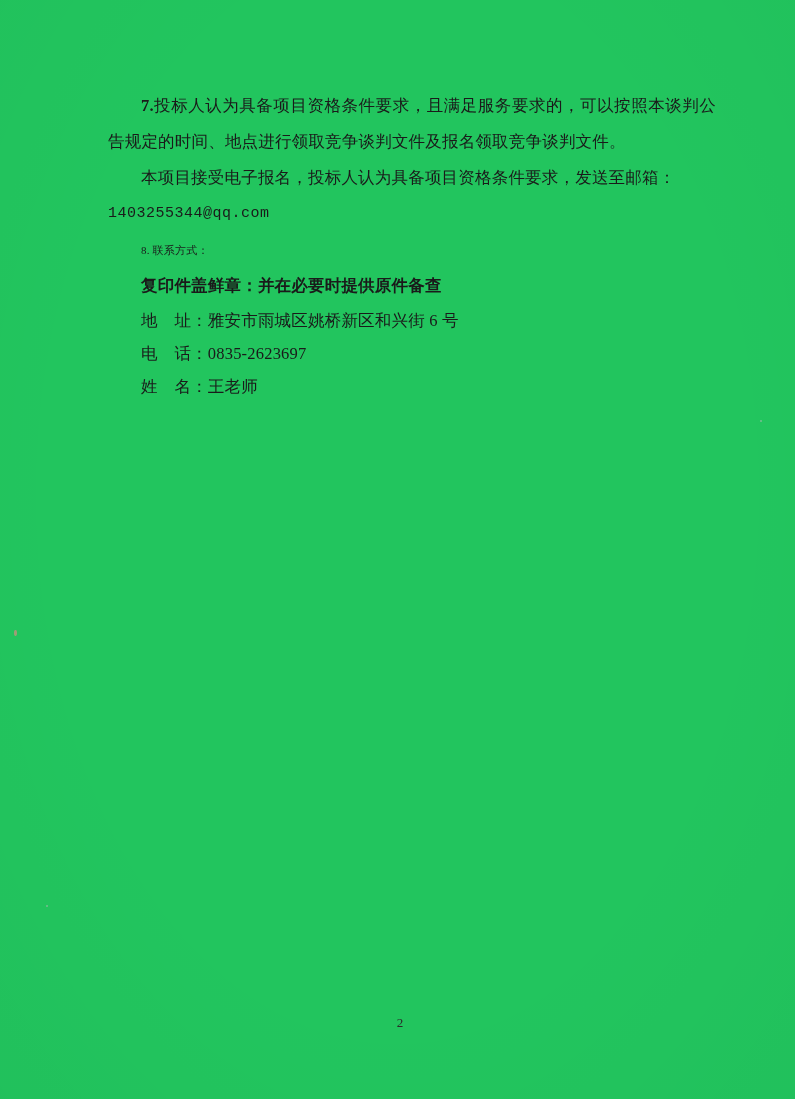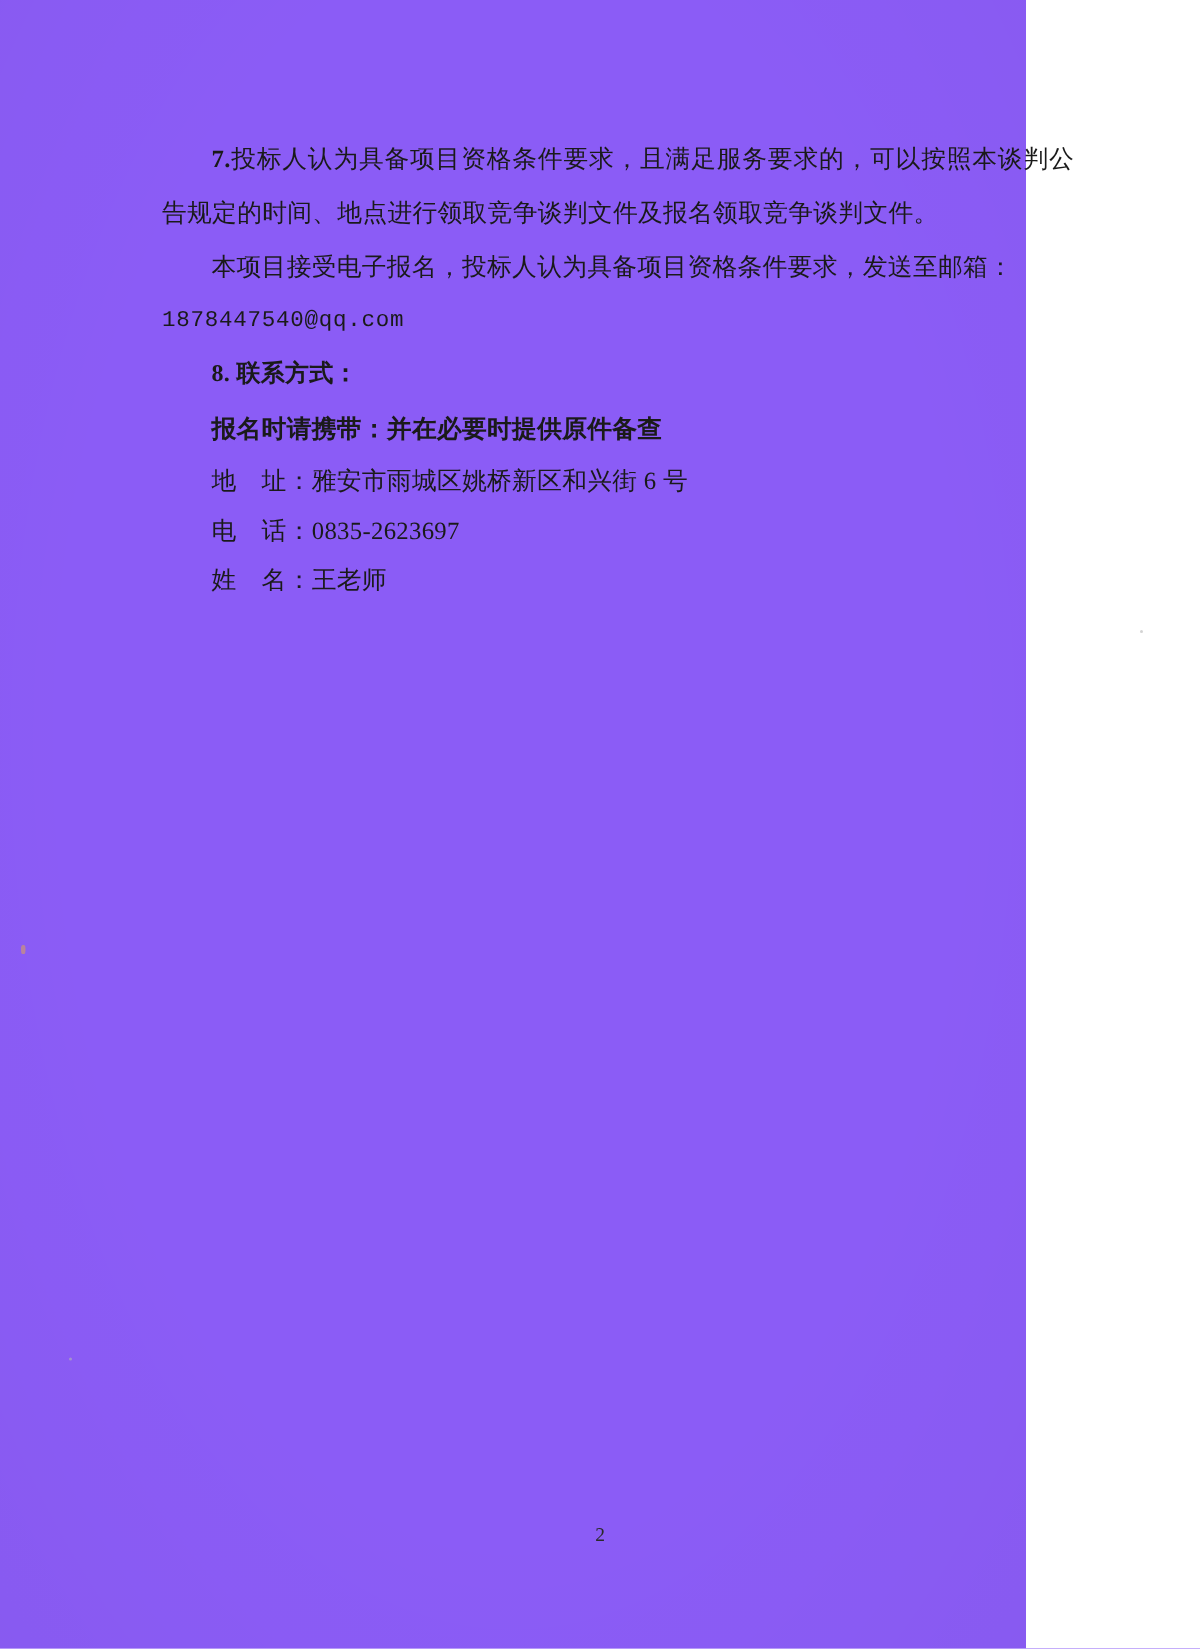--- a/index.html
+++ b/index.html
@@ -12,23 +12,23 @@
     background: #ffffff;
     font-family: "Liberation Serif", "DejaVu Serif", serif;
     color: #1a1a1a;
     position: relative;
     overflow: hidden;
   }
   .page {
     position: absolute;
     top: 0;
     left: 0;
-    width: 684px;
+    width: 795px;
     height: 1099px;
-    background: #8b5cf6;
+    background: #22c55e;
   }
   .scan-tint {
     position: absolute;
     inset: 0;
     background:
       radial-gradient(ellipse at 50% 45%, rgba(255,255,255,0) 60%, rgba(0,0,0,0.025) 100%);
     pointer-events: none;
   }
   .content {
     position: absolute;
@@ -47,22 +47,22 @@
   .indent {
     text-indent: 33px;
   }
   .para {
     margin-bottom: 0px;
   }
   .bold {
     font-weight: bold;
   }
   .heading {
-    font-weight: bold;
-    font-size: 16px;
+    font-weight: normal;
+    font-size: 11px;
     line-height: 36px;
     text-indent: 33px;
   }
   .company {
     font-weight: bold;
     font-size: 16.5px;
     line-height: 36px;
     text-indent: 33px;
   }
   .contact-line {
@@ -111,26 +111,26 @@
   <div class="speck2" style="left:760px; top:420px;"></div>
   <div class="speck2" style="left:46px; top:905px;"></div>
 
   <div class="content">
 
     <p class="para indent"><span class="bold">7.</span><span>投标人认为具备项目资格条件要求，且满足服务要求的，可以按照本谈判公告规定的时间、地点进行领取竞争谈判文件及报名领取竞争谈判文件。</span></p>
 
 
     <p class="para indent">本项目接受电子报名，投标人认为具备项目资格条件要求，发送至邮箱：</p>
 
-    <p class="para email">1878447540@qq.com</p>
+    <p class="para email">1403255344@qq.com</p>
 
 
     <p class="heading">8. 联系方式：</p>
 
-    <p class="company"><span>报名时请携带：</span><span>并在必要时提供原件备查</span></p>
+    <p class="company"><span>复印件盖鲜章：</span><span>并在必要时提供原件备查</span></p>
 
     <p class="contact-line"><span>地　址：</span><span>雅安市雨城区姚桥新区和兴街 6 号</span></p>
 
     <p class="contact-line"><span>电　话：</span><span>0835-2623697</span></p>
 
     <p class="contact-line"><span>姓　名：</span><span>王老师</span></p>
 
   </div>
 
   <div class="page-number">2</div>

